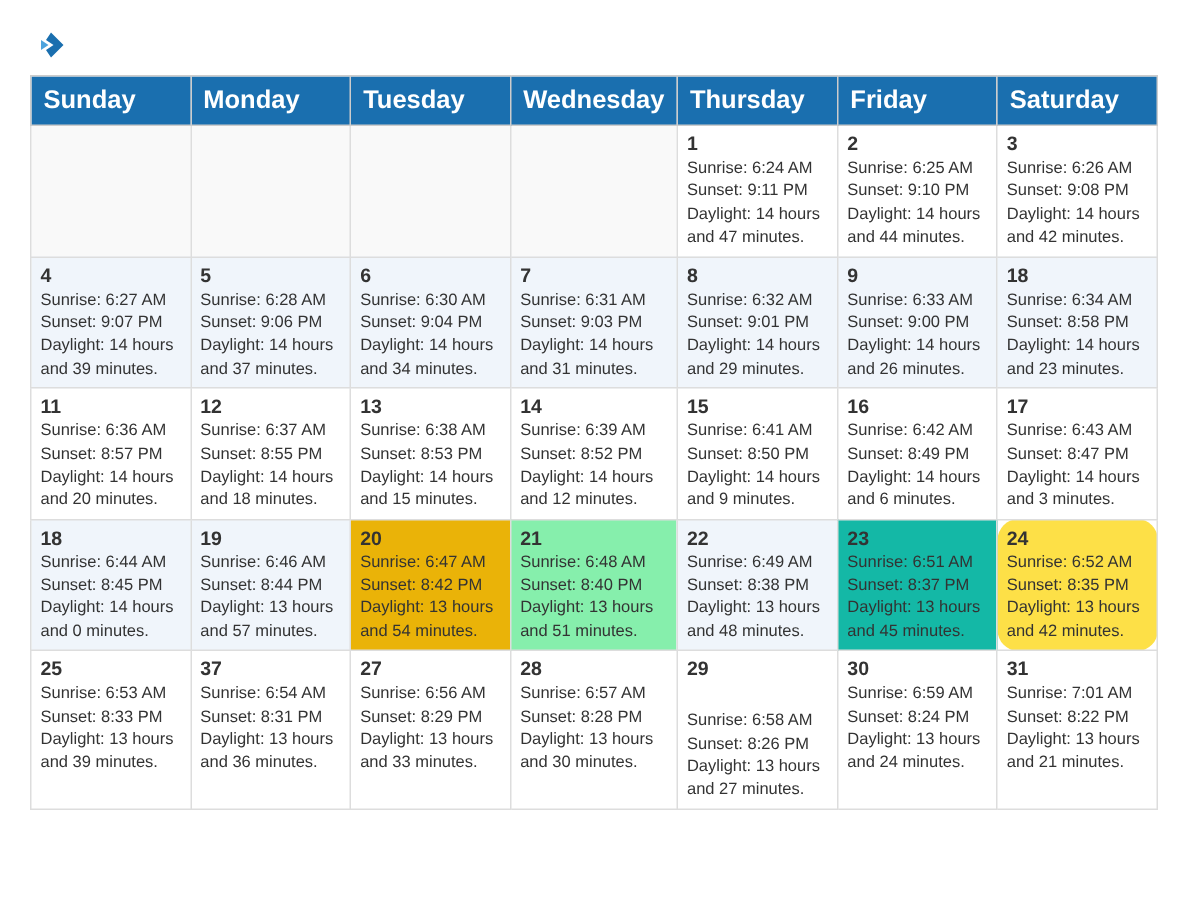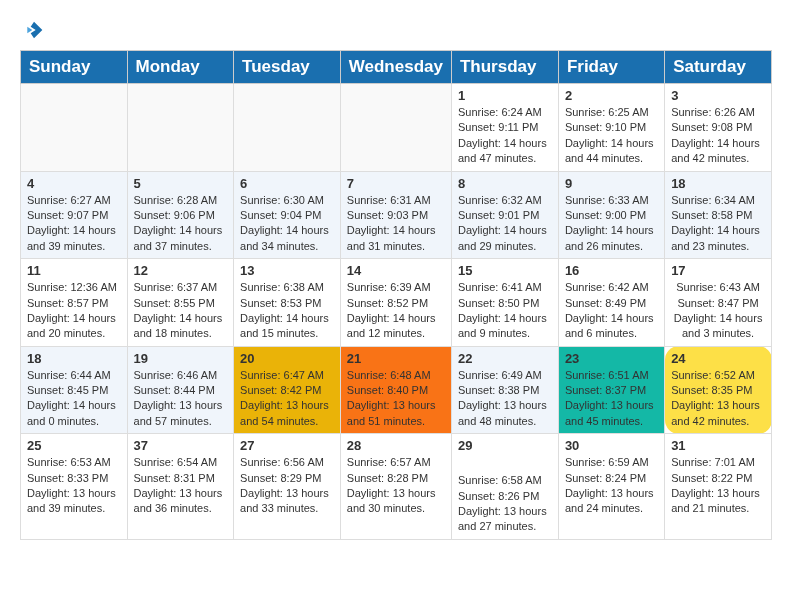--- a/index.html
+++ b/index.html
@@ -189,21 +189,21 @@
         <td style="background: rgb(240, 245, 251);">
           <div class="day-number">18</div>
           <div class="day-info" style="white-space: pre-line;">Sunrise: 6:34 AM
 Sunset: 8:58 PM
 Daylight: 14 hours and 23 minutes.</div>
         </td>
       </tr>
       <tr>
         <td>
           <div class="day-number">11</div>
-          <div class="day-info" style="white-space: pre-line;">Sunrise: 12:36 AM
+          <div class="day-info" style="white-space: pre-line;">Sunrise: 6:36 AM
 Sunset: 8:57 PM
 Daylight: 14 hours and 20 minutes.</div>
         </td>
         <td>
           <div class="day-number">12</div>
           <div class="day-info" style="white-space: pre-line;">Sunrise: 6:37 AM
 Sunset: 8:55 PM
 Daylight: 14 hours and 18 minutes.</div>
         </td>
         <td>
@@ -225,21 +225,21 @@
 Daylight: 14 hours and 9 minutes.</div>
         </td>
         <td>
           <div class="day-number">16</div>
           <div class="day-info" style="white-space: pre-line;">Sunrise: 6:42 AM
 Sunset: 8:49 PM
 Daylight: 14 hours and 6 minutes.</div>
         </td>
         <td>
           <div class="day-number">17</div>
-          <div class="day-info" style="white-space: pre-line; text-align: center;">Sunrise: 6:43 AM
+          <div class="day-info" style="white-space: pre-line;">Sunrise: 6:43 AM
 Sunset: 8:47 PM
 Daylight: 14 hours and 3 minutes.</div>
         </td>
       </tr>
       <tr>
         <td style="background: rgb(240, 245, 251);">
           <div class="day-number">18</div>
           <div class="day-info" style="white-space: pre-line;">Sunrise: 6:44 AM
 Sunset: 8:45 PM
 Daylight: 14 hours and 0 minutes.</div>
@@ -249,21 +249,21 @@
           <div class="day-info" style="white-space: pre-line;">Sunrise: 6:46 AM
 Sunset: 8:44 PM
 Daylight: 13 hours and 57 minutes.</div>
         </td>
         <td style="background: #eab308; margin-left: 42px;">
           <div class="day-number">20</div>
           <div class="day-info" style="white-space: pre-line;">Sunrise: 6:47 AM
 Sunset: 8:42 PM
 Daylight: 13 hours and 54 minutes.</div>
         </td>
-        <td style="background: #f97316;">
+        <td style="background: #86efac;">
           <div class="day-number">21</div>
           <div class="day-info" style="white-space: pre-line;">Sunrise: 6:48 AM
 Sunset: 8:40 PM
 Daylight: 13 hours and 51 minutes.</div>
         </td>
         <td style="background: rgb(240, 245, 251);">
           <div class="day-number">22</div>
           <div class="day-info" style="white-space: pre-line;">Sunrise: 6:49 AM
 Sunset: 8:38 PM
 Daylight: 13 hours and 48 minutes.</div>

